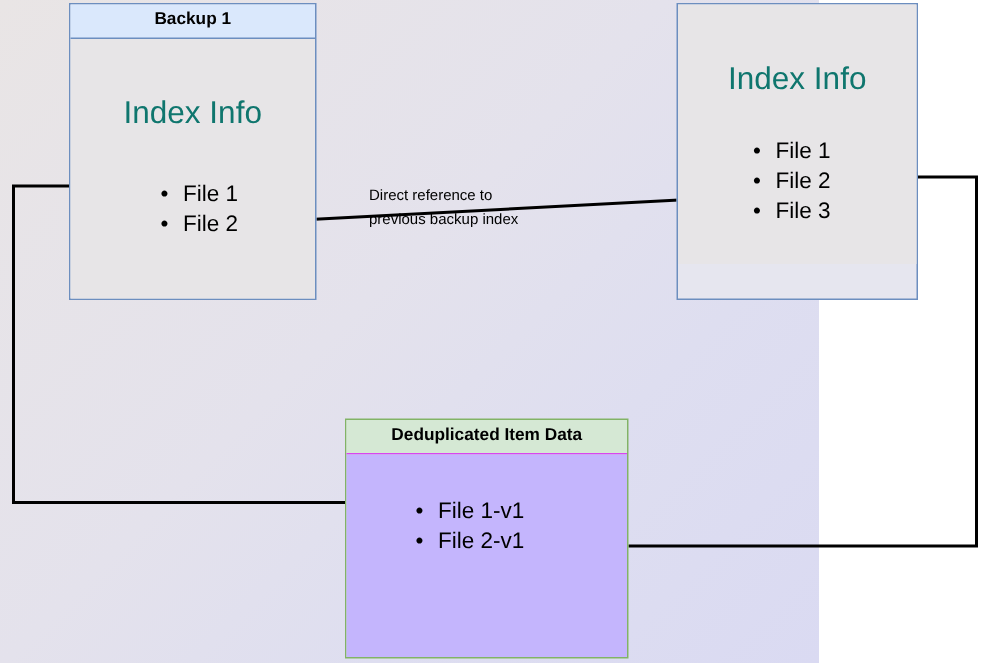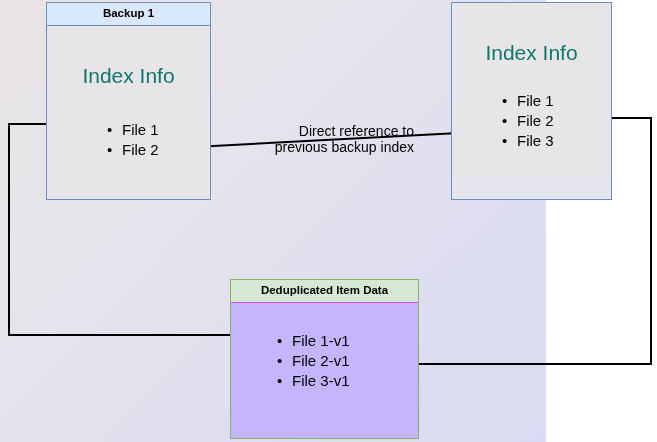--- a/index.html
+++ b/index.html
@@ -103,22 +103,22 @@
     content: "\2022";
     position: absolute;
     left: 2px;
     top: 0;
     font-size: 15px;
     line-height: 20px;
   }
 
   .edge-caption {
     position: absolute;
-    text-align: right;
-    font-size: 14px;
+    text-align: left;
+    font-size: 10px;
     line-height: 16px;
     color: #000000;
     white-space: pre-line;
   }
 </style>
 </head>
 <body>
 
 <div id="canvas">
 
@@ -158,21 +158,20 @@
       </ul>
     </div>
   </div>
 
   <div class="node green" style="left:230px; top:279px; width:189px; height:160px;">
     <div class="node-header">Deduplicated Item Data</div>
     <div class="node-body" style="height:135px;">
       <ul class="item-list" style="left:40px; top:24px;">
         <li>File 1-v1</li>
         <li>File 2-v1</li>
-        <li>File 3-v1</li>
       </ul>
     </div>
   </div>
 
   <div class="edge-caption" style="left:246px; top:123px; width:168px;">Direct reference to
 previous backup index</div>
 
 </div>
 
 </body></html>

